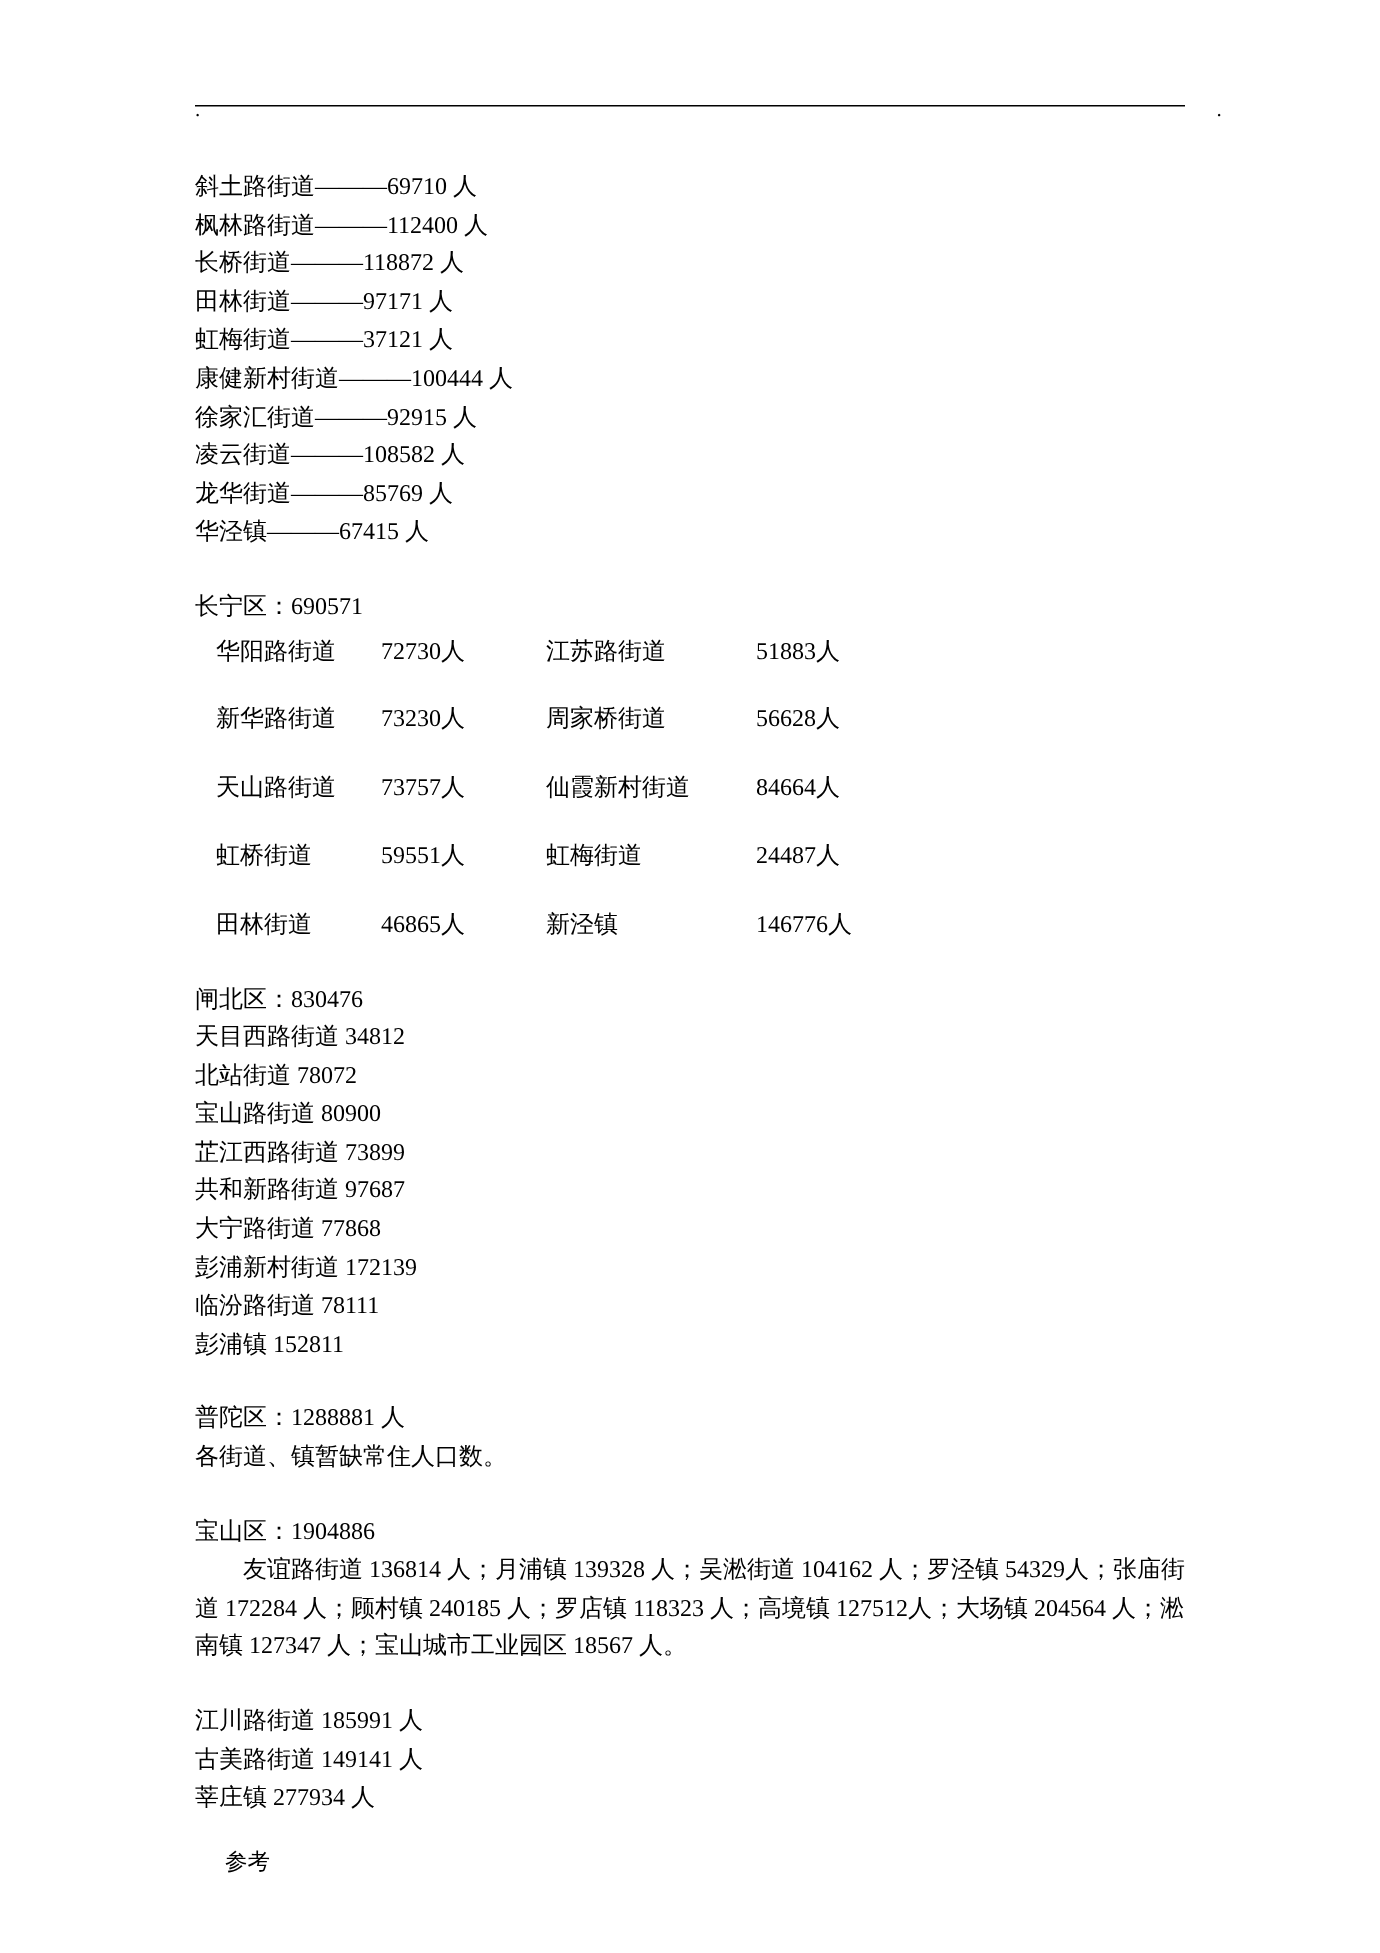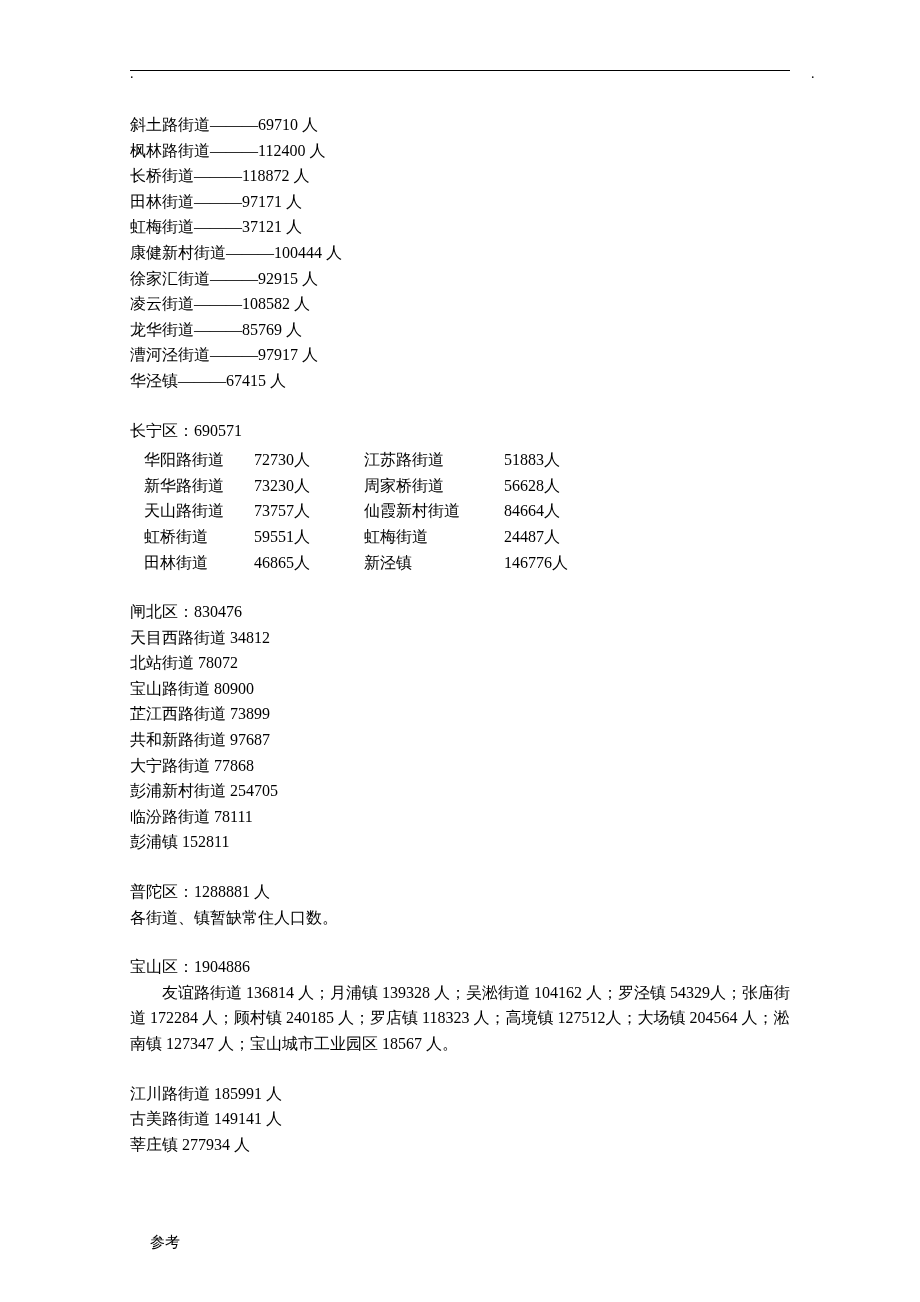--- a/index.html
+++ b/index.html
@@ -34,21 +34,21 @@
   }
   .block {
     margin-bottom: 24px;
   }
   .line {
     white-space: pre;
   }
   .table {
     display: grid;
     grid-template-columns: 110px 110px 140px 110px;
-    row-gap: 0;
+    row-gap: 20px;
     margin-left: 14px;
     margin-top: 4px;
   }
   .title-line {
     margin-top: 0;
   }
   .footer {
     position: absolute;
     bottom: 48px;
     left: 150px;
@@ -67,21 +67,20 @@
   <div class="block" id="xuhui-block">
       <div class="line">斜土路街道———69710 人</div>
       <div class="line">枫林路街道———112400 人</div>
       <div class="line">长桥街道———118872 人</div>
       <div class="line">田林街道———97171 人</div>
       <div class="line">虹梅街道———37121 人</div>
       <div class="line">康健新村街道———100444 人</div>
       <div class="line">徐家汇街道———92915 人</div>
       <div class="line">凌云街道———108582 人</div>
       <div class="line">龙华街道———85769 人</div>
-      <div class="line">漕河泾街道———97917 人</div>
       <div class="line">华泾镇———67415 人</div>
     </div>
 
   <div class="block">
     <div class="title-line">长宁区：690571</div>
     <div class="table" id="changning-table">
         <div>华阳路街道</div>
         <div>72730人</div>
         <div>江苏路街道</div>
         <div>51883人</div>
@@ -106,21 +105,21 @@
 
   <div class="block">
     <div>闸北区：830476</div>
     <div id="zhabei-items">
         <div>天目西路街道 34812</div>
         <div>北站街道 78072</div>
         <div>宝山路街道 80900</div>
         <div>芷江西路街道 73899</div>
         <div>共和新路街道 97687</div>
         <div>大宁路街道 77868</div>
-        <div>彭浦新村街道 254705</div>
+        <div>彭浦新村街道 172139</div>
         <div>临汾路街道 78111</div>
         <div>彭浦镇 152811</div>
       </div>
   </div>
 
   <div class="block">
     <div>普陀区：1288881 人</div>
     <div>各街道、镇暂缺常住人口数。</div>
   </div>
 

